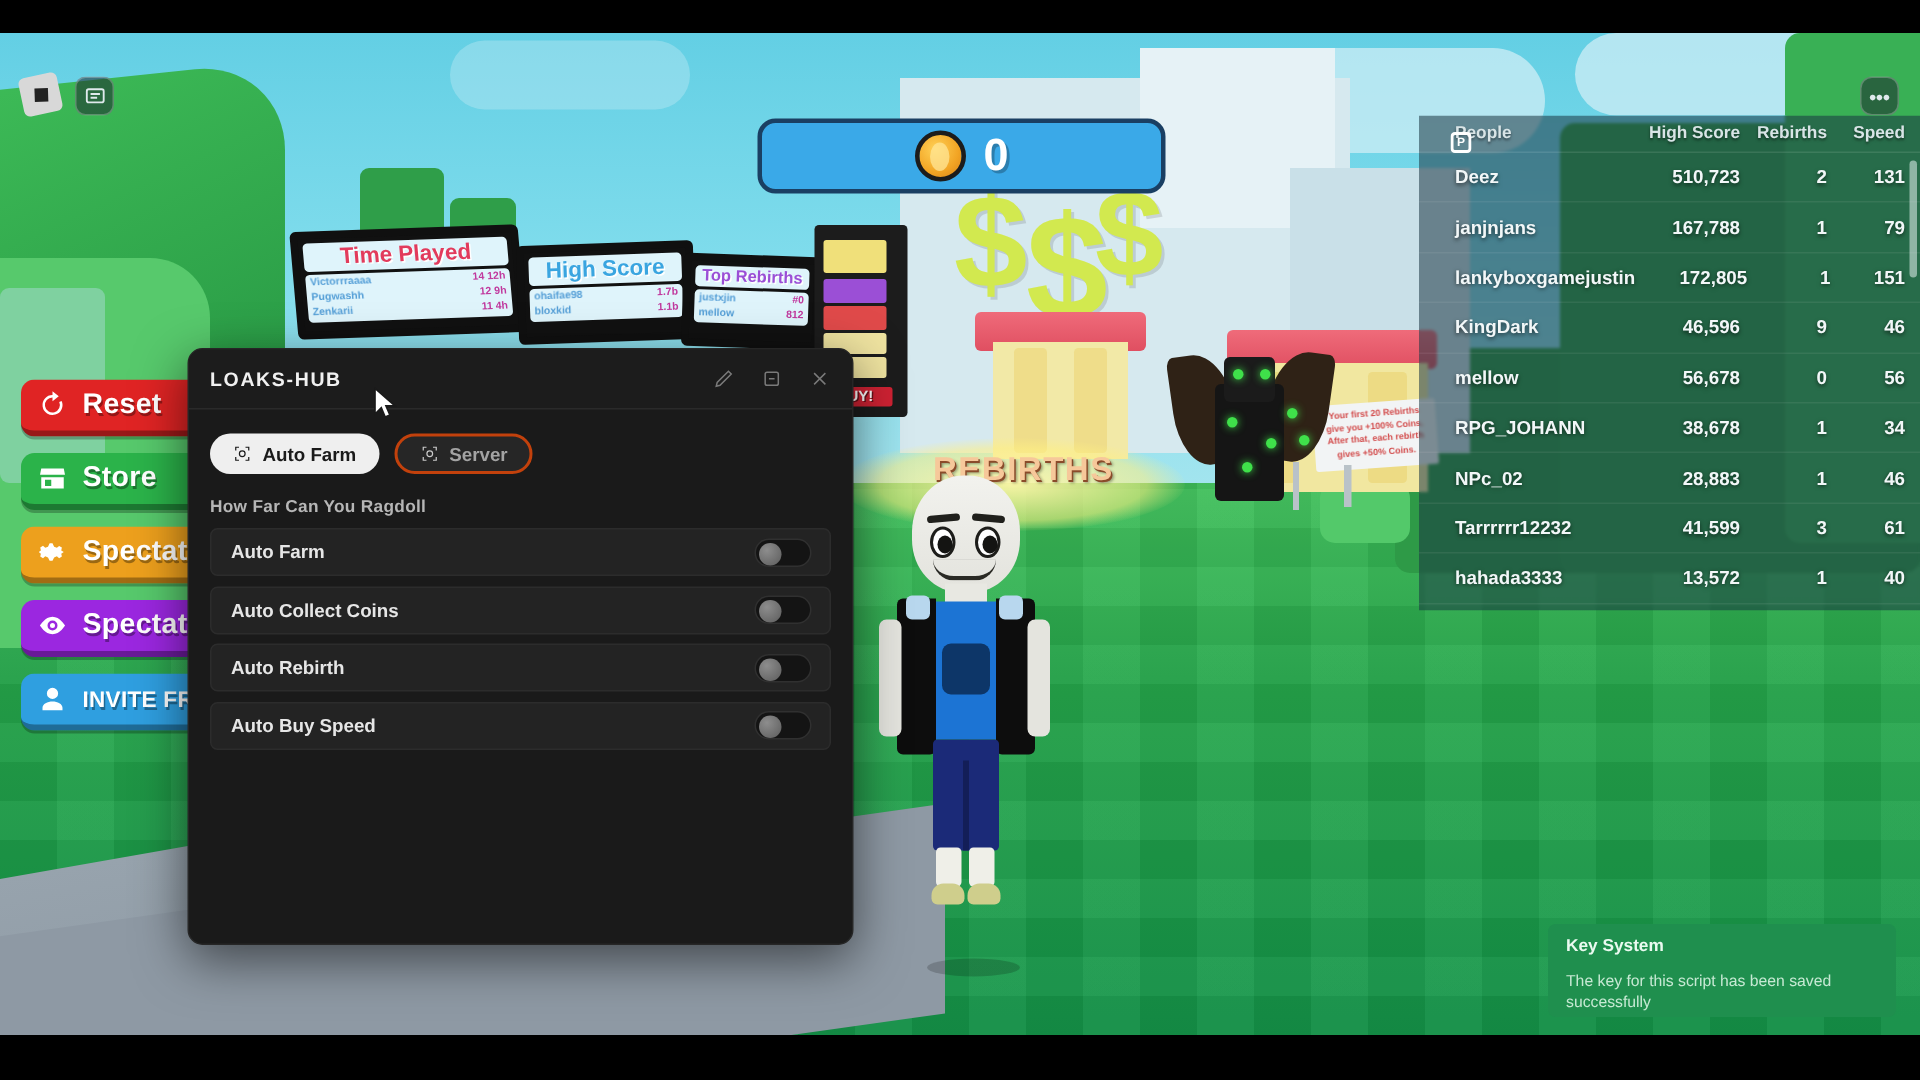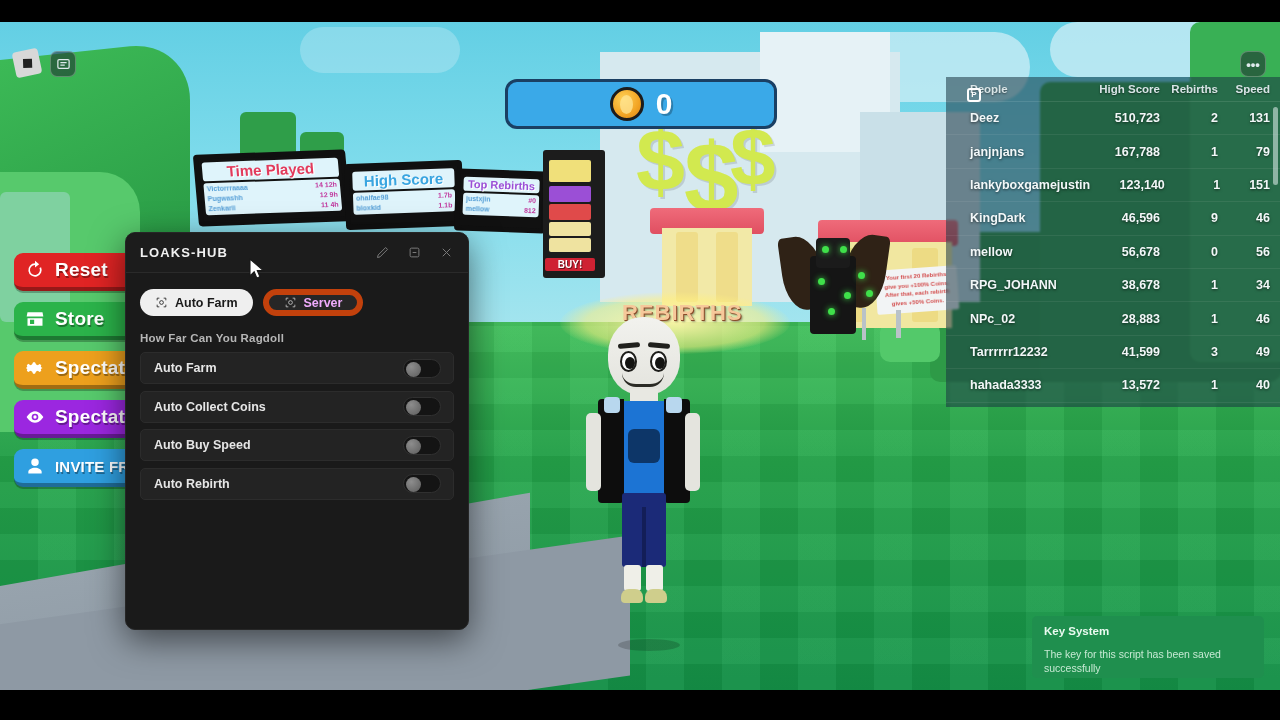--- a/index.html
+++ b/index.html
@@ -278,21 +278,21 @@
   }
   .lb-badge i { font-size:8px; font-style:normal; color:#fff; font-weight:bold; line-height:1; }
   #lb-scroll {
     position:absolute; right:2px; top:30px; width:5px; height:78px;
     background: rgba(230,240,240,.55); border-radius:3px;
   }
 
   
   #hub {
     position:absolute; left:125px; top:210px;
-    width:344px; height:398px;
+    width:444px; height:398px;
     background:#1a1a1a;
     border-radius:10px;
     box-shadow: 0 10px 34px rgba(0,0,0,.55);
     overflow:hidden;
     border:1px solid #262626;
   }
   #hub-titlebar {
     height:40px; display:flex; align-items:center;
     padding:0 14px;
     border-bottom:1px solid #2a2a2a;
@@ -308,21 +308,21 @@
   #hub-body { padding:16px 14px 0 14px; }
   #hub-tabs { display:flex; gap:10px; margin-bottom:16px; }
   .hub-tab {
     display:flex; align-items:center; gap:7px;
     height:27px; padding:0 15px;
     border-radius:14px;
     font-size:12.5px; font-weight:bold;
     cursor:pointer;
   }
   .hub-tab.active { background:#efefef; color:#1a1a1a; }
-  .hub-tab.inactive { background:#262626; color:#f0abfc; border:6px solid #c2410c;text-align:right; }
+  .hub-tab.inactive { background:#262626; color:#a3a3a3; border:2px solid #c2410c;text-align:right; }
   .hub-tab svg { width:13px; height:13px; }
   .hub-tab.active svg { stroke:#1a1a1a; fill:none; stroke-width:1.5; }
   .hub-tab.inactive svg { stroke:#c9c9c9; fill:none; stroke-width:1.5; }
   #hub-section-label {
     font-size:11.5px; color:#b6b6b6; font-weight:bold;
     margin-bottom:8px; letter-spacing:.2px;
   }
   .hub-item {
     height:32px;
     background:#232323;
@@ -601,21 +601,21 @@
         <span class="lb-c-spd">131</span>
       </div>
       <div class="lb-row">
         <span class="lb-c-name">janjnjans</span>
         <span class="lb-c-score">167,788</span>
         <span class="lb-c-reb">1</span>
         <span class="lb-c-spd">79</span>
       </div>
       <div class="lb-row">
         <span class="lb-c-name">lankyboxgamejustin</span>
-        <span class="lb-c-score">123,140</span>
+        <span class="lb-c-score">172,805</span>
         <span class="lb-c-reb">1</span>
         <span class="lb-c-spd">151</span>
       </div>
       <div class="lb-row">
         <span class="lb-c-name">KingDark</span>
         <span class="lb-c-score">46,596</span>
         <span class="lb-c-reb">9</span>
         <span class="lb-c-spd">46</span>
       </div>
       <div class="lb-row">
@@ -633,21 +633,21 @@
       <div class="lb-row">
         <span class="lb-c-name">NPc_02</span>
         <span class="lb-c-score">28,883</span>
         <span class="lb-c-reb">1</span>
         <span class="lb-c-spd">46</span>
       </div>
       <div class="lb-row">
         <span class="lb-c-name">Tarrrrrr12232</span>
         <span class="lb-c-score">41,599</span>
         <span class="lb-c-reb">3</span>
-        <span class="lb-c-spd">49</span>
+        <span class="lb-c-spd">61</span>
       </div>
       <div class="lb-row">
         <span class="lb-c-name">hahada3333</span>
         <span class="lb-c-score">13,572</span>
         <span class="lb-c-reb">1</span>
         <span class="lb-c-spd">40</span>
       </div>
 
       <div id="lb-scroll"></div>
     </div>
@@ -712,31 +712,31 @@
             <span class="knob"></span>
           </span>
         </div>
         <div class="hub-item">
           <span class="hub-item-label">Auto Collect Coins</span>
           <span class="toggle">
             <span class="knob"></span>
           </span>
         </div>
         <div class="hub-item">
+          <span class="hub-item-label">Auto Rebirth</span>
+          <span class="toggle">
+            <span class="knob"></span>
+          </span>
+        </div>
+        <div class="hub-item">
           <span class="hub-item-label">Auto Buy Speed</span>
           <span class="toggle">
             <span class="knob"></span>
           </span>
         </div>
-        <div class="hub-item">
-          <span class="hub-item-label">Auto Rebirth</span>
-          <span class="toggle">
-            <span class="knob"></span>
-          </span>
-        </div>
 
       </div>
     </div>
 
     <div id="cursor">
       <svg viewBox="0 0 16 22" width="16" height="22">
         <path d="M1 1l0 17 4.2-4.2 2.6 6.2 3.1-1.3-2.6-6.1 6 0z" fill="#ffffff" stroke="#1a1a1a" stroke-width="1.1"></path>
       </svg>
     </div>
 

